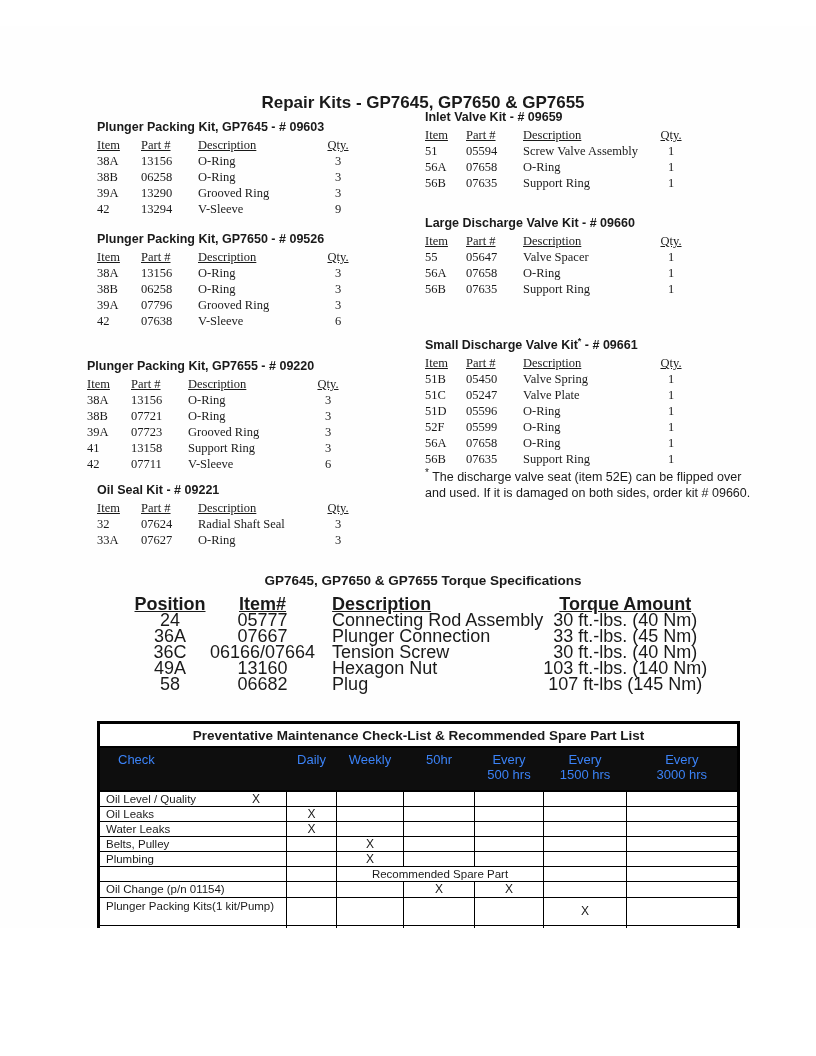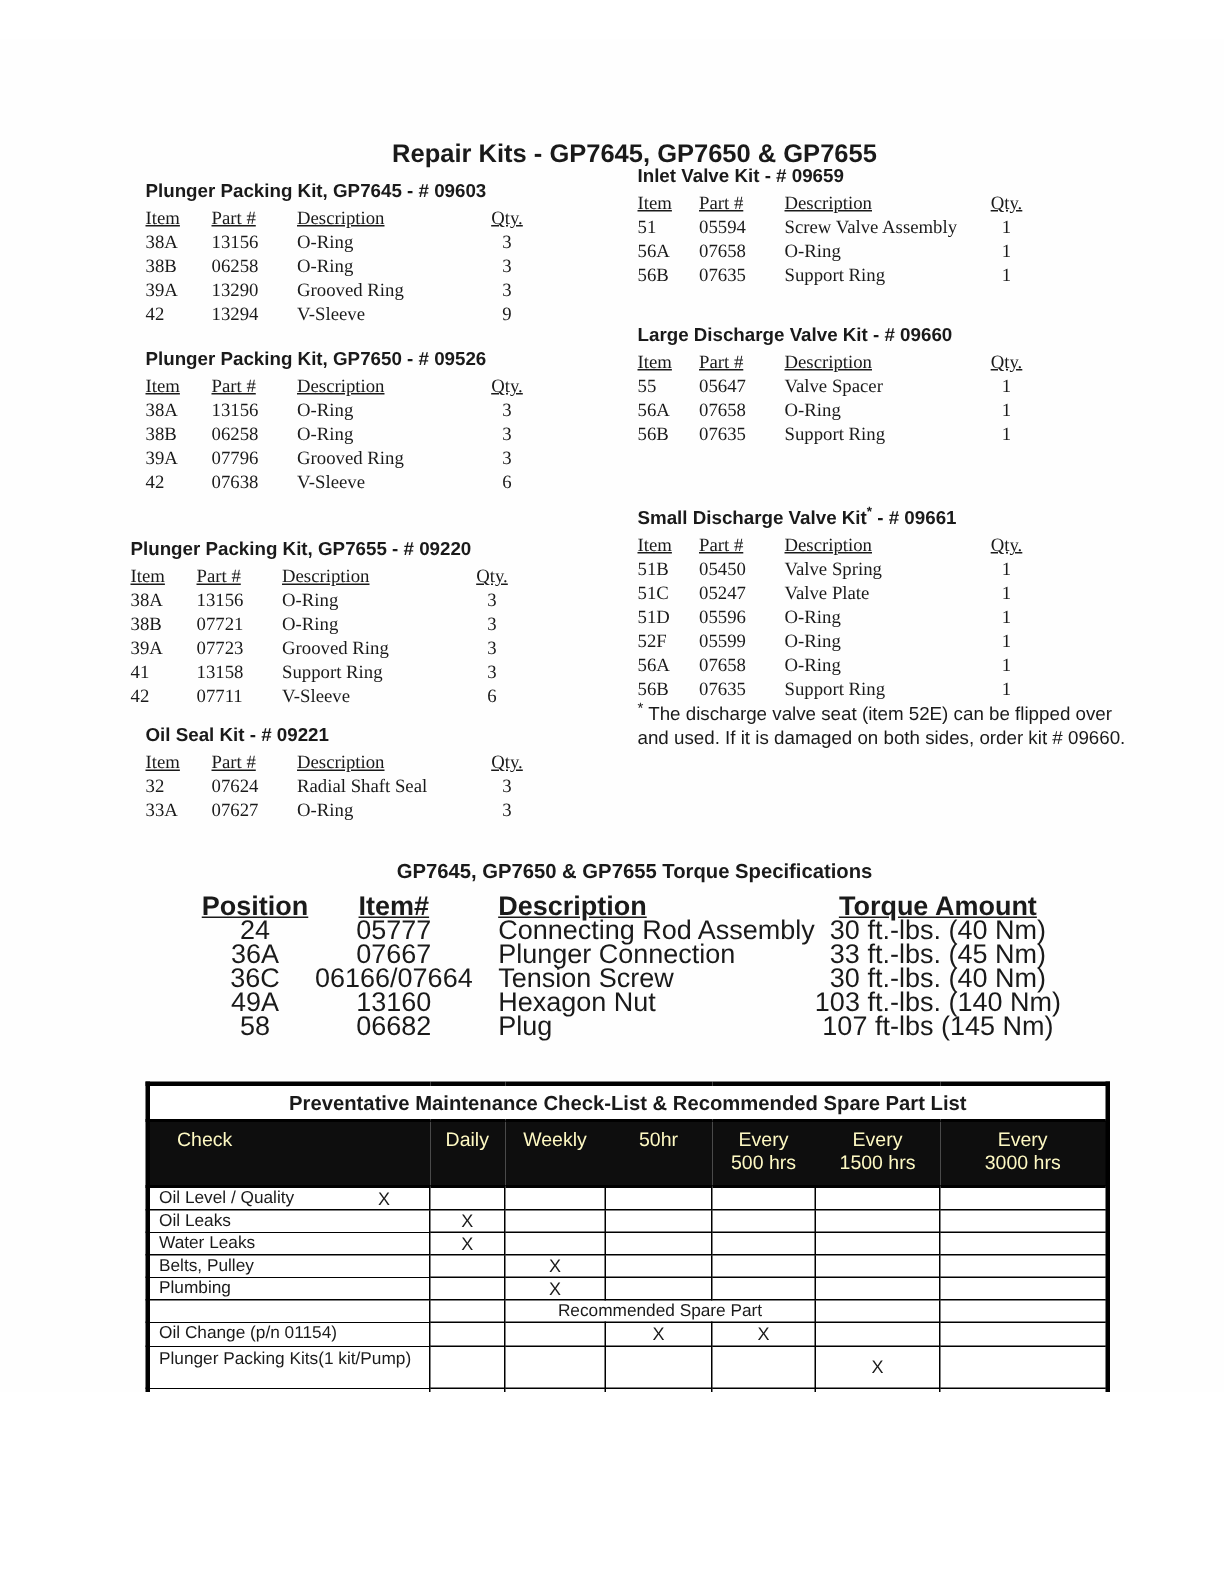--- a/index.html
+++ b/index.html
@@ -54,21 +54,21 @@
   }
   .mt col.m1{width:188px;} .mt col.m2{width:50px;} .mt col.m3{width:67px;}
   .mt col.m4{width:71px;}  .mt col.m5{width:69px;} .mt col.m6{width:83px;}
   .mt col.m7{width:112px;}
   .mt td{padding:0;}
   tr.mtitle td{
     height:22px;text-align:center;font-weight:bold;font-size:13.5px;
     border-bottom:2px solid #000;background:#fff;vertical-align:middle;
   }
   tr.mhead td{
-    background:#0e0e0e;color:#fef9c3;height:38px;
+    background:#0e0e0e;color:#3b82f6;height:38px;
     font-size:13px;line-height:15px;vertical-align:top;
     text-align:center;padding-top:4px;
     border-bottom:2px solid #000;
   }
   tr.mhead td.mh-check{text-align:left;padding-left:18px;}
   tbody.mbody td{
     border:1px solid #000;font-size:11.5px;line-height:13px;
     vertical-align:middle;height:14px;background:#fff;
   }
   tbody.mbody td.ml{position:relative;text-align:left;padding-left:6px;white-space:nowrap;}

